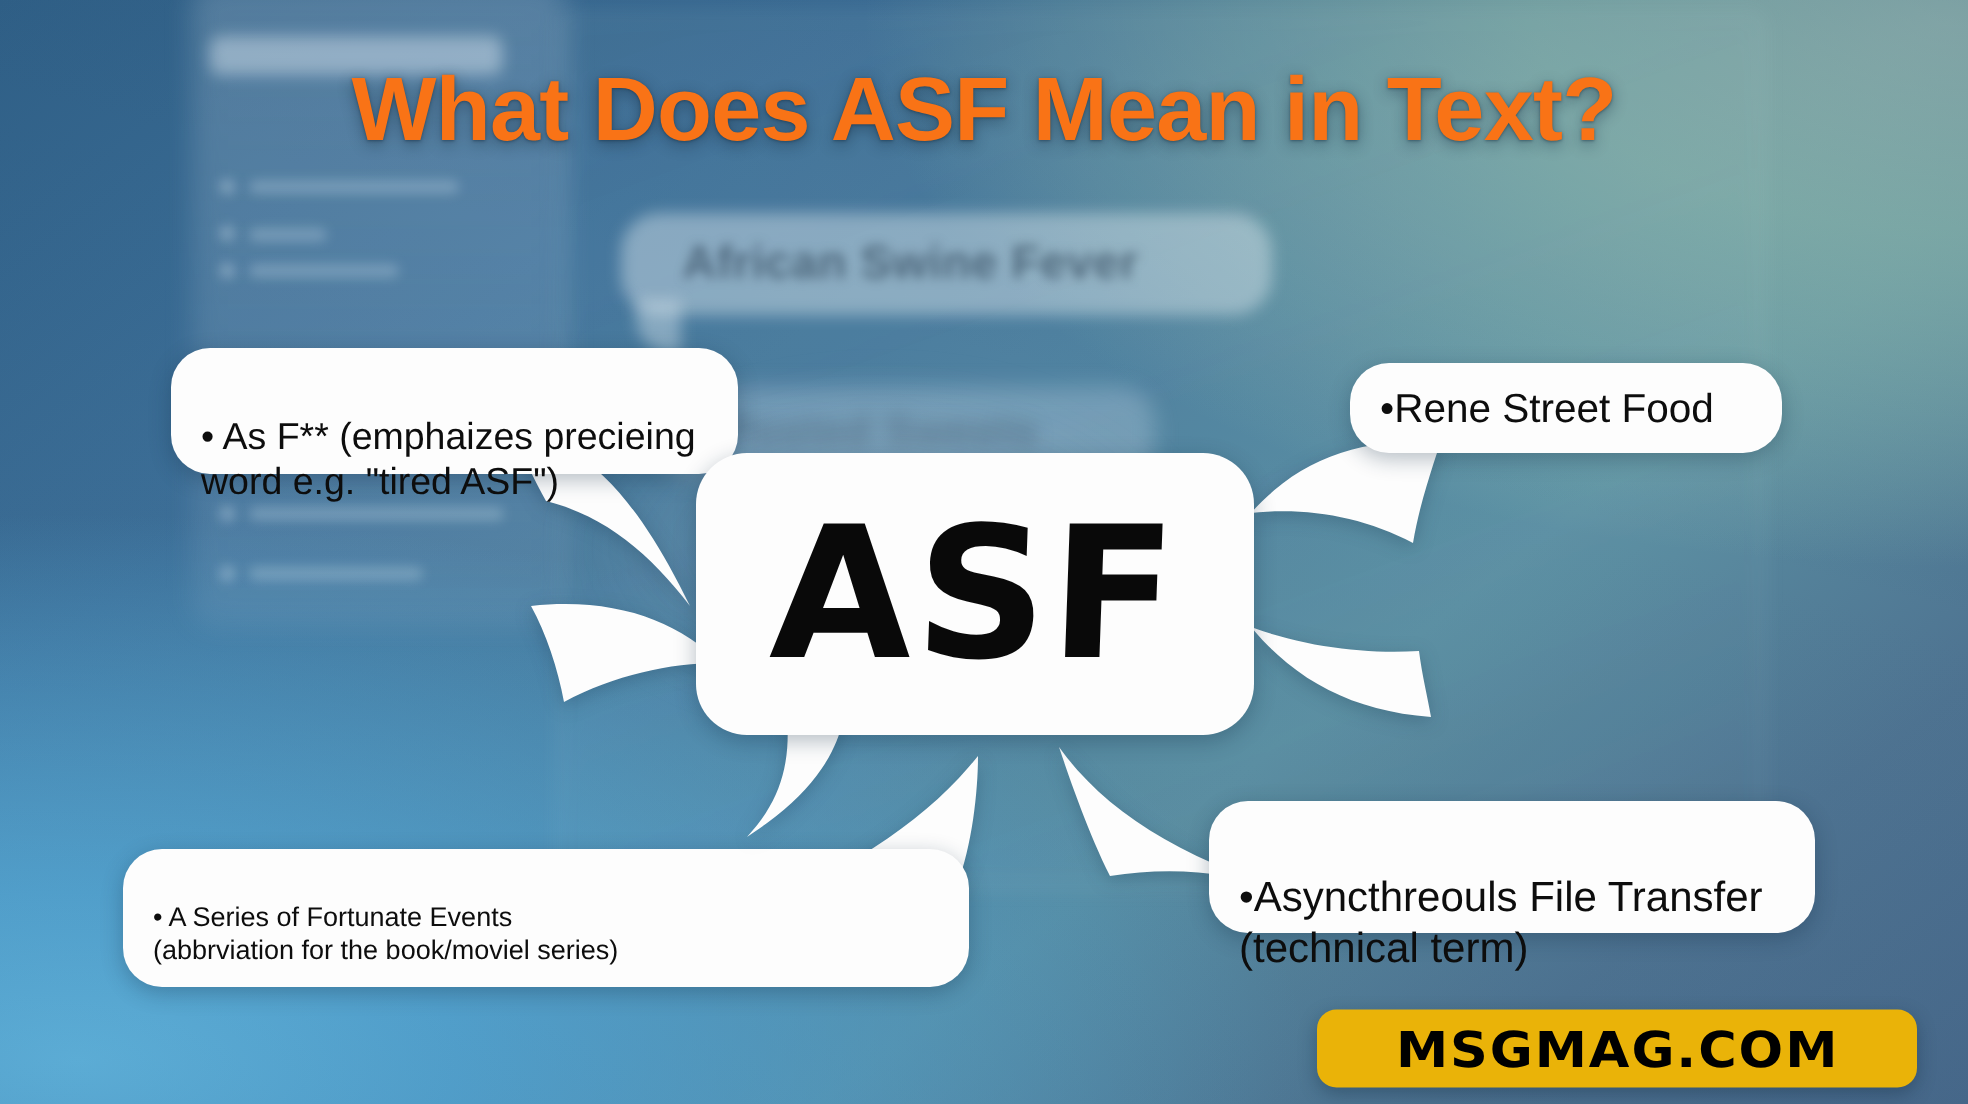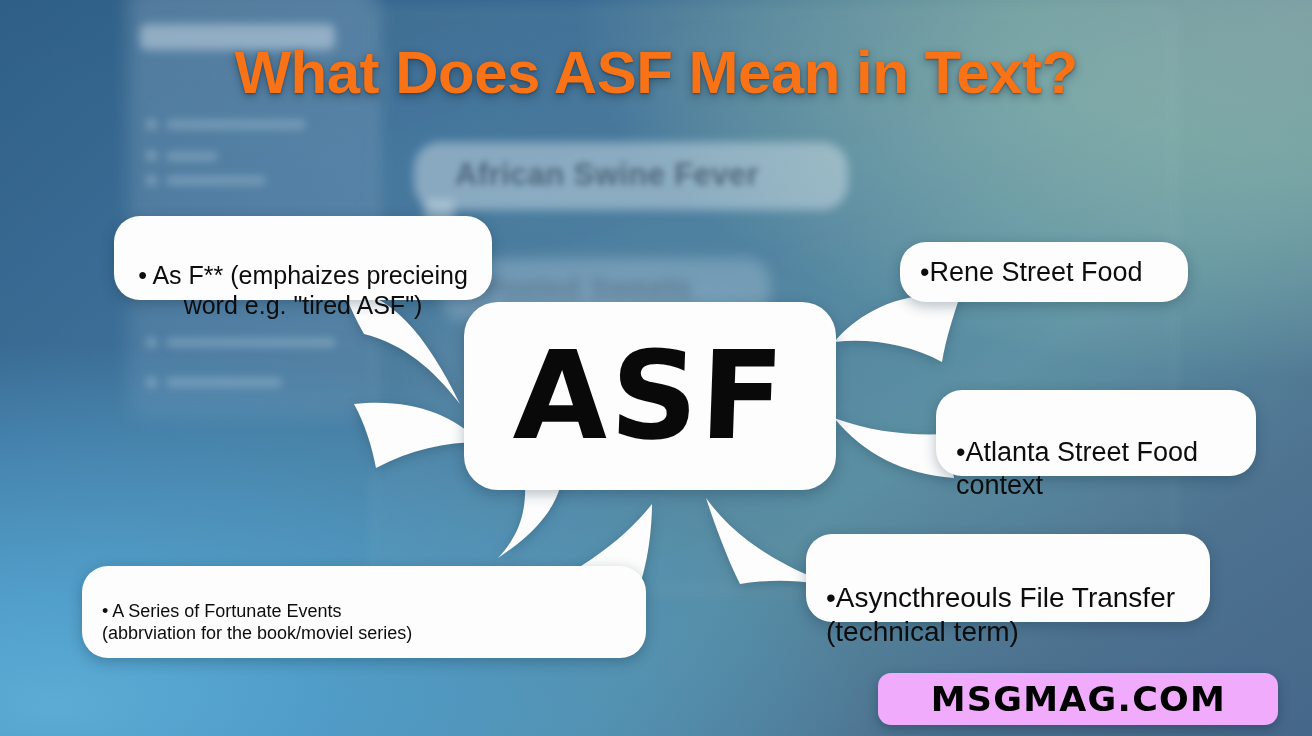--- a/index.html
+++ b/index.html
@@ -160,21 +160,21 @@
   .tail-svg path {
     fill: #fdfdfd;
     filter: drop-shadow(0 3px 6px rgba(16,42,66,.25));
   }
 
   
   .logo {
     position: absolute;
     left: 878px; top: 673px;
     width: 400px; height: 52px;
-    background: #f0abfc;
+    background: #eab308;
     border-radius: 13px;
     box-shadow: 0 4px 12px rgba(14,36,58,.35);
     display: flex;
     align-items: center;
     justify-content: center;
   }
   .logo-text {
     font-family: "DejaVu Sans", sans-serif;
     font-size: 33px;
     font-weight: bold;
@@ -231,39 +231,35 @@
   </svg>
 
   <svg class="tail-svg" style="left:828px; top:378px;" width="130" height="110" viewBox="0 0 130 110">
     <path d="M 126 100 C 74 96 36 76 6 40 C 44 54 84 58 118 56 C 120 72 124 88 126 100 Z"></path>
   </svg>
 
   <svg class="tail-svg" style="left:700px; top:492px;" width="180" height="120" viewBox="0 0 180 120">
     <path d="M 6 6 C 36 48 86 80 160 102 C 116 88 78 86 40 92 C 26 64 14 30 6 6 Z"></path>
   </svg>
 
-  <div class="bubble" style="left:114px; top:216px; width:378px; height:84px;text-align:center;">
+  <div class="bubble" style="left:114px; top:232px; width:378px; height:84px;">
     <span>• As F** (emphaizes precieing
   word e.g. "tired ASF")</span>
   </div>
 
 
   <div class="bubble" style="left:82px; top:566px; width:564px; height:92px; font-size:18px;">
     <span>• A Series of Fortunate Events
 (abbrviation for the book/moviel series)</span>
   </div>
 
   <div class="bubble" style="left:900px; top:242px; width:288px; height:60px; font-size:27px; display:flex; align-items:center;">
     <span>•Rene Street Food</span>
   </div>
 
-  <div class="bubble" style="left:936px; top:390px; width:320px; height:86px; font-size:27px;">
-    <span>•Atlanta Street Food
- context</span>
-  </div>
 
   <div class="bubble" style="left:806px; top:534px; width:404px; height:88px; font-size:28px;">
     <span>•Asyncthreouls File Transfer
 (technical term)</span>
   </div>
 
   <svg class="tail-svg" style="left:468px; top:466px;" width="120" height="100" viewBox="0 0 120 100">
     <path d="M 96 4 C 92 34 76 62 30 92 C 54 66 60 40 56 4 Z"></path>
   </svg>
   <div class="bubble center" style="left:464px; top:302px; width:372px; height:188px;">

